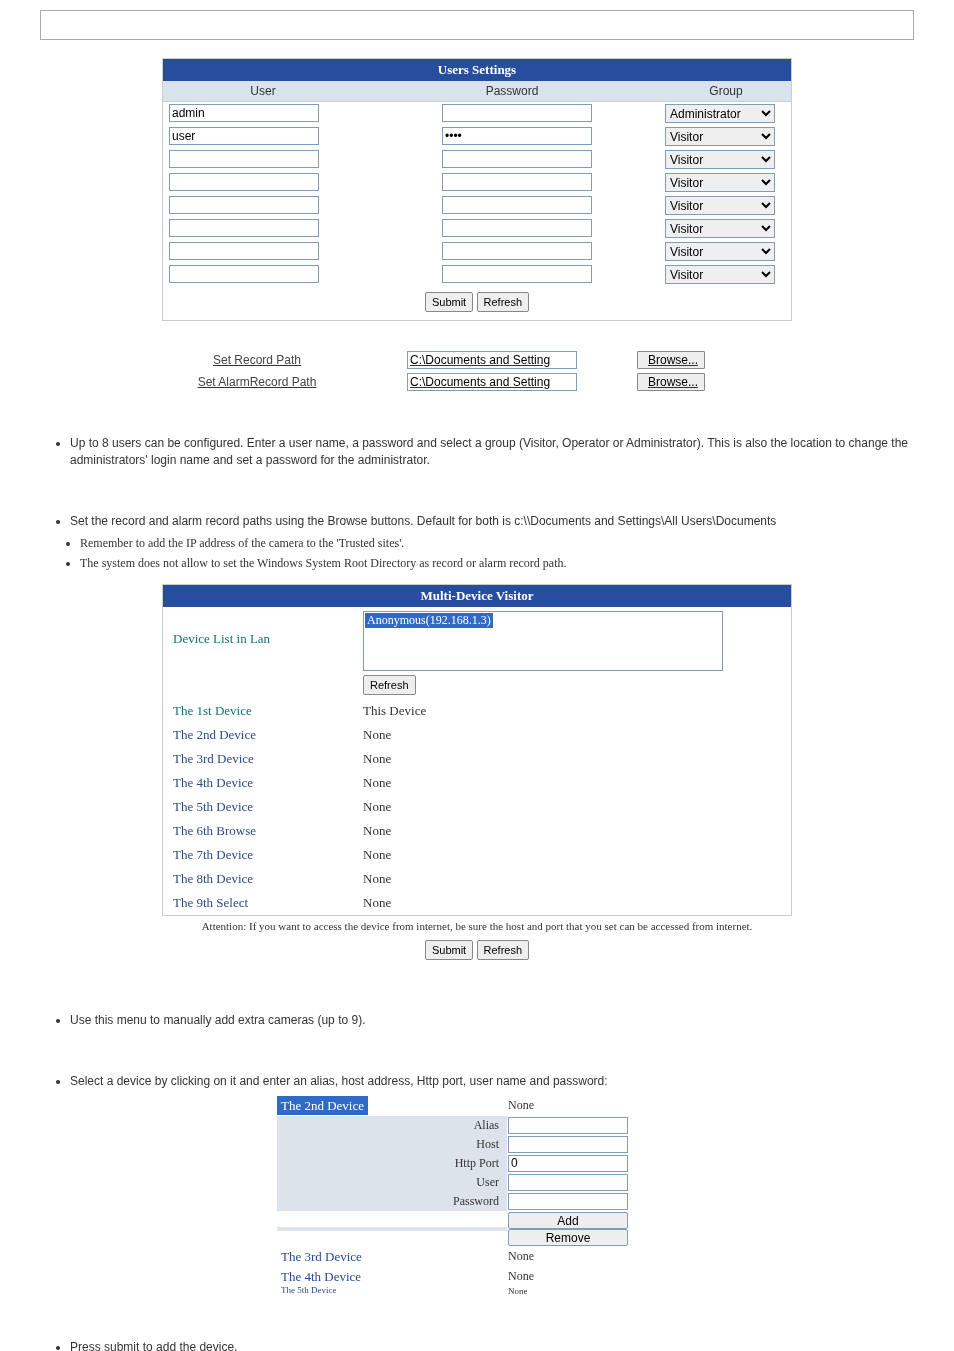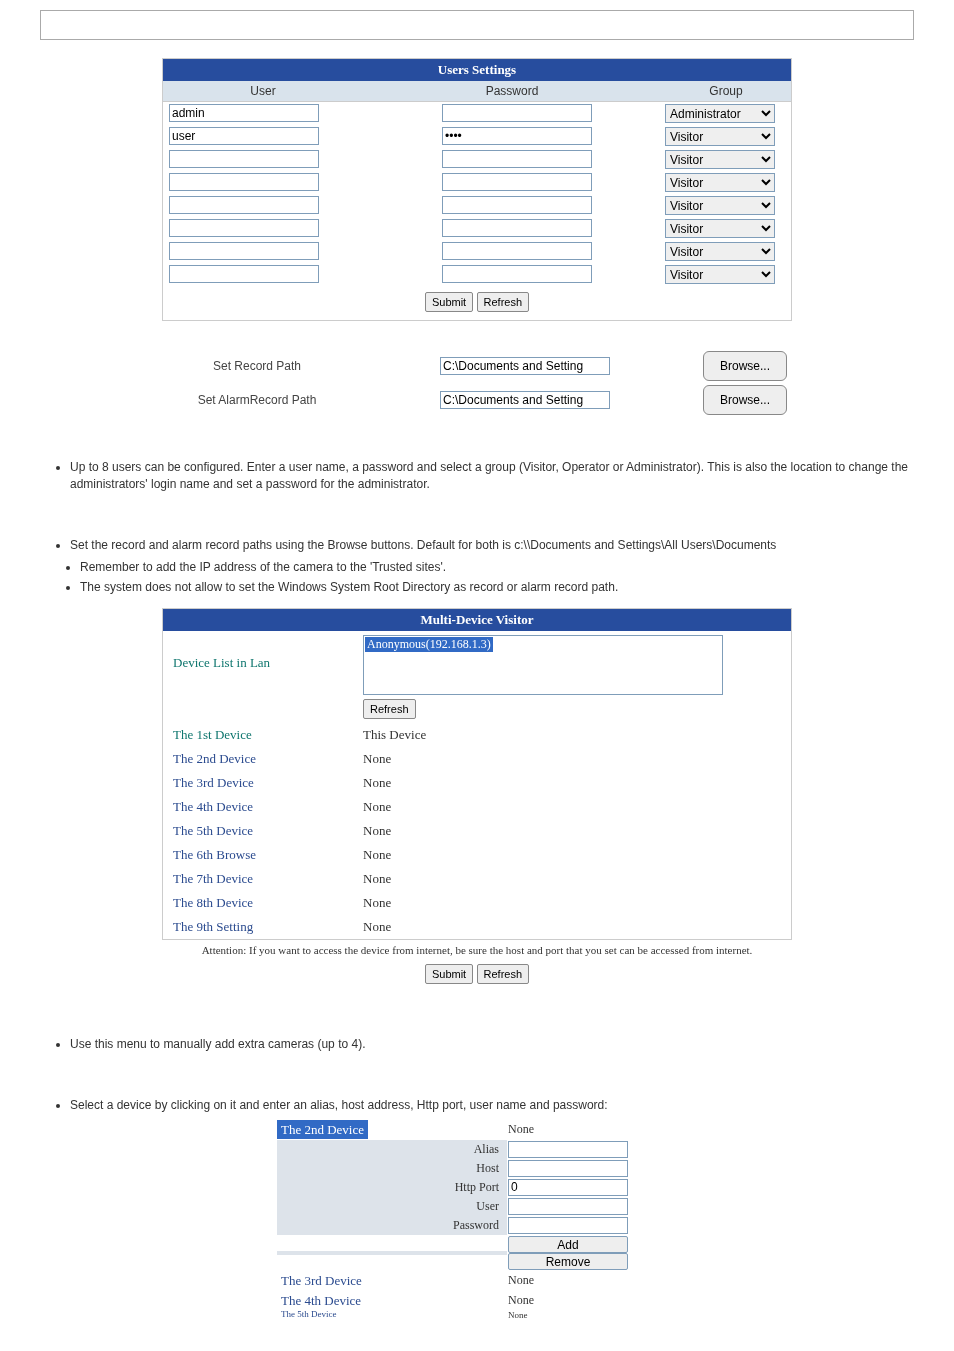--- a/index.html
+++ b/index.html
@@ -15,28 +15,28 @@
   .col-group { flex: 0 0 130px; }
   .user-row { display: flex; padding: 2px 6px; }
   .user-row input[type="text"], .user-row input[type="password"] { width: 150px; border: 1px solid #7f9db9; padding: 1px 2px; font-size: 12px; height:18px; }
   .col-user-c { flex: 0 0 200px; }
   .col-pass-c { flex: 1; text-align:center; }
   .col-group-c { flex: 0 0 120px; }
   select.group { width: 110px; border: 1px solid #7f9db9; font-size: 12px; height: 19px; }
   .btn-row { text-align: center; padding: 6px 0 8px; }
   input.button { font-size: 11px; padding: 3px 6px; border: 1px solid #888; background: #eee; border-radius: 2px; }
   .path-table { width: 620px; margin: 30px auto 4px; }
-  .path-row { display: flex; align-items: center; margin-bottom: 4px; justify-content: space-between; gap: 60px;}
+  .path-row { display: flex; align-items: center; margin-bottom: 4px; justify-content: flex-start; gap: 60px; text-decoration: underline;}
   .path-label { width: 180px; text-align: center; font-size: 12px; color:#444; font-family: Arial; }
   .path-input { width: 170px; border: 1px solid #7f9db9; padding: 1px 2px; font-size: 12px; font-family: Arial; height: 18px; }
-  .browse-btn { padding: 7px 10px; font-size: 12px; border: 1px solid #888; background: #eee; border-radius:6px; width:84px; }
+  .browse-btn { padding: 1px 10px; font-size: 12px; border: 1px solid #888; background: #eee; border-radius:1px; width:68px; }
   ul.bullets { list-style: disc; padding-left: 30px; margin: 0 0 6px 0; }
   ul.bullets > li { margin-bottom: 3px; line-height: 1.4; margin-top: 44px; }
   ul.inner { list-style: disc; padding-left: 40px; margin: 6px 0 12px; }
-  ul.inner > li { margin-bottom: 3px; line-height: 1.4; }
+  ul.inner > li { margin-bottom: 3px; line-height: 1.4; font-family: Liberation Serif, serif; }
   .multi-box { width: 630px; margin: 0 auto; border: 1px solid #ccc; }
   .mrow { display: flex; }
   .mlabel { flex: 0 0 190px; padding: 4px 10px; color: #2b4b8f; font-family: "Times New Roman", serif; font-size: 13px; }
   .mval { flex: 1; padding: 4px 10px; font-family: "Times New Roman", serif; font-size: 13px; }
   .mlabel.black { color: #0f766e; }
   .listbox { width: 360px; height: 60px; border: 1px solid #7f9db9; padding: 1px; font-size: 12px; background:#fff; margin-bottom:4px; }
   .listbox-item { background:#316ac5; color:#fff; padding:0 2px; width: fit-content; }
   .attention { text-align: center; font-size: 11px; font-family: "Times New Roman", serif; padding: 4px; }
   .center-btns { text-align: center; padding: 4px 0 8px; }
   .device-form { width: 400px; margin: 4px auto 2px; }
@@ -168,32 +168,32 @@
       </div>
     <div class="mrow">
         <div class="mlabel">The 7th Device</div>
         <div class="mval">None</div>
       </div>
     <div class="mrow">
         <div class="mlabel">The 8th Device</div>
         <div class="mval">None</div>
       </div>
     <div class="mrow">
-        <div class="mlabel">The 9th Setting</div>
+        <div class="mlabel">The 9th Select</div>
         <div class="mval">None</div>
       </div>
   </div>
   <div class="attention">Attention: If you want to access the device from internet, be sure the host and port that you set can be accessed from internet.</div>
   <div class="center-btns">
     <input class="button" type="button" value="Submit" style="">
     <input class="button" type="button" value="Refresh" style="">
   </div>
 
   <ul class="bullets">
-    <li>Use this menu to manually add extra cameras (up to 4).</li>
+    <li>Use this menu to manually add extra cameras (up to 9).</li>
     <li>Select a device by clicking on it and enter an alias, host address, Http port, user name and password:</li>
   </ul>
 
   <div class="device-form">
     <div class="drow">
         <div class="dlabel" style="text-align:left;"><span class="link-blue link-sel">The 2nd Device</span></div>
         <div class="dval" style="font-family:'Times New Roman',serif;">None</div>
       </div>
     <div class="drow">
         <div class="dlabel alt">Alias</div>

